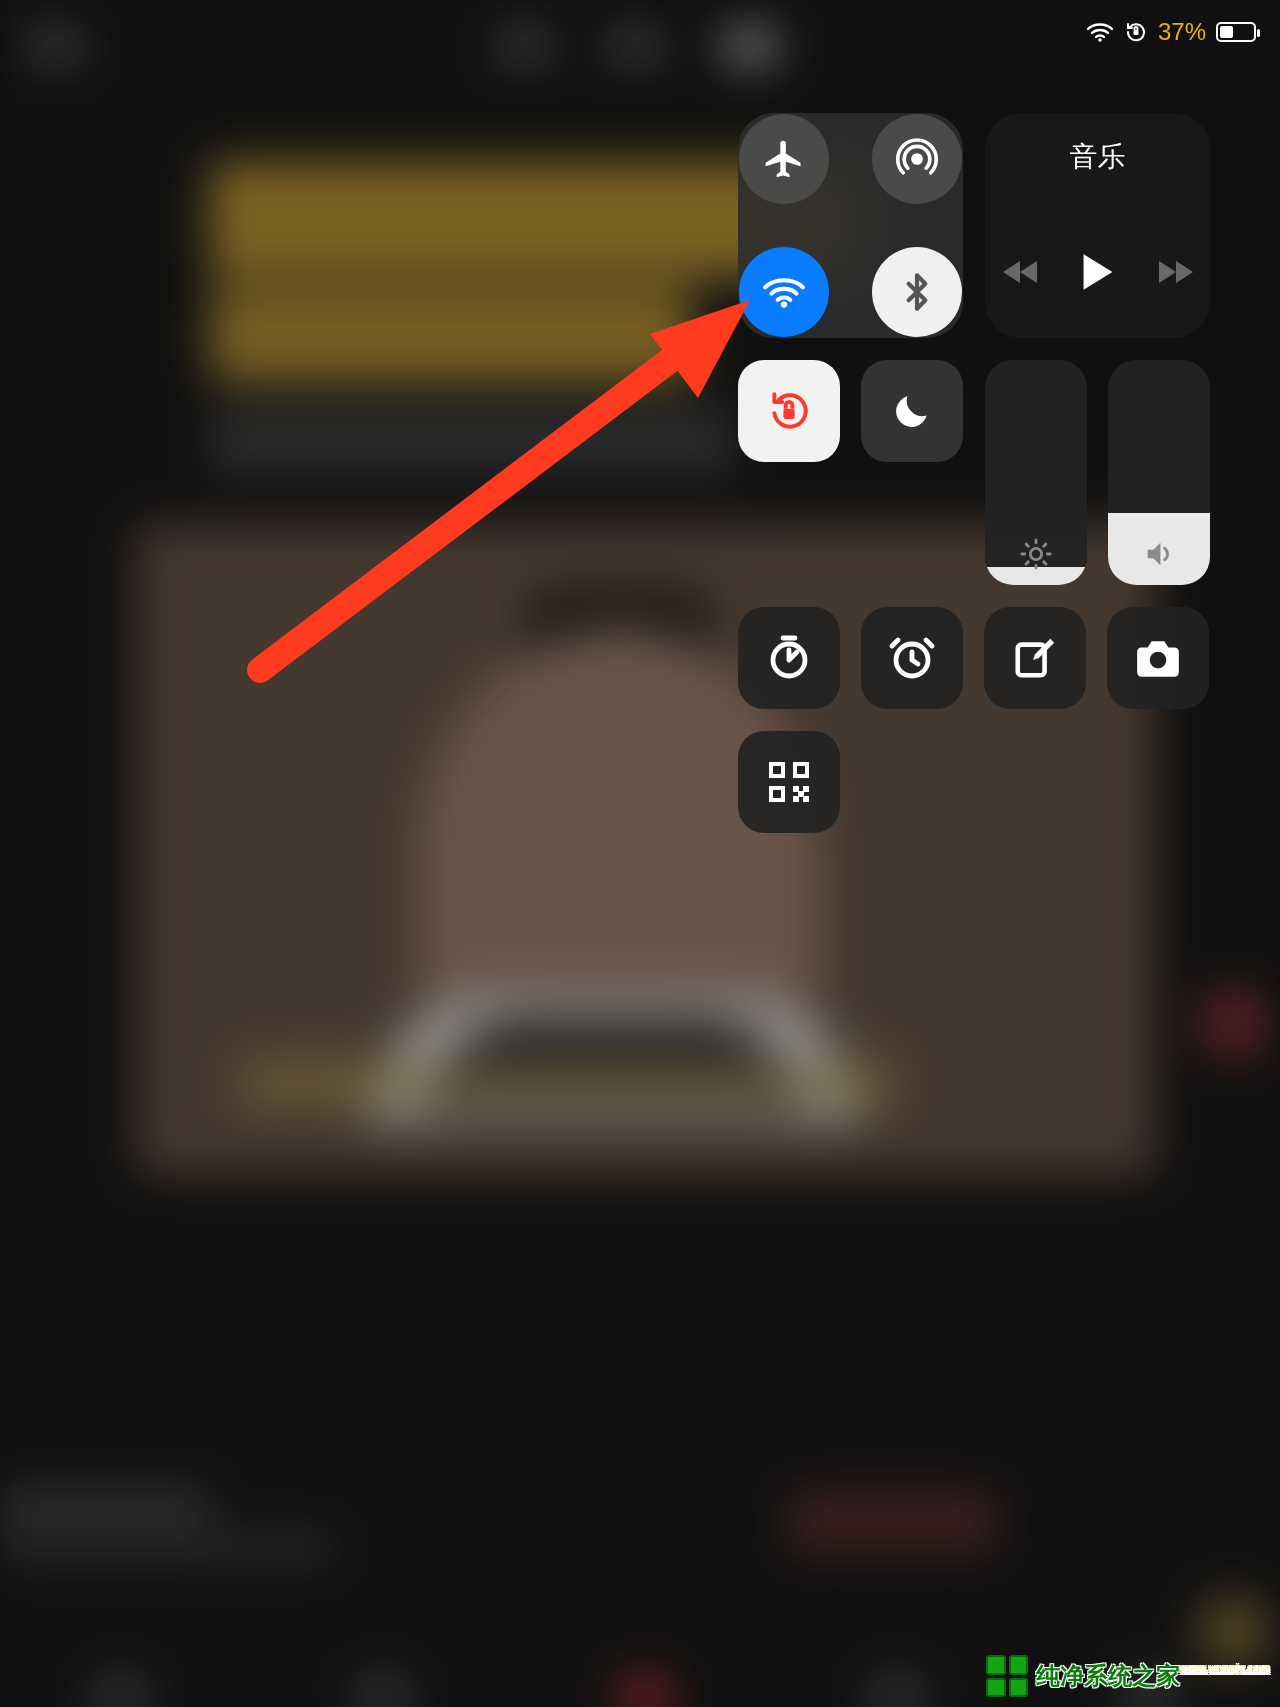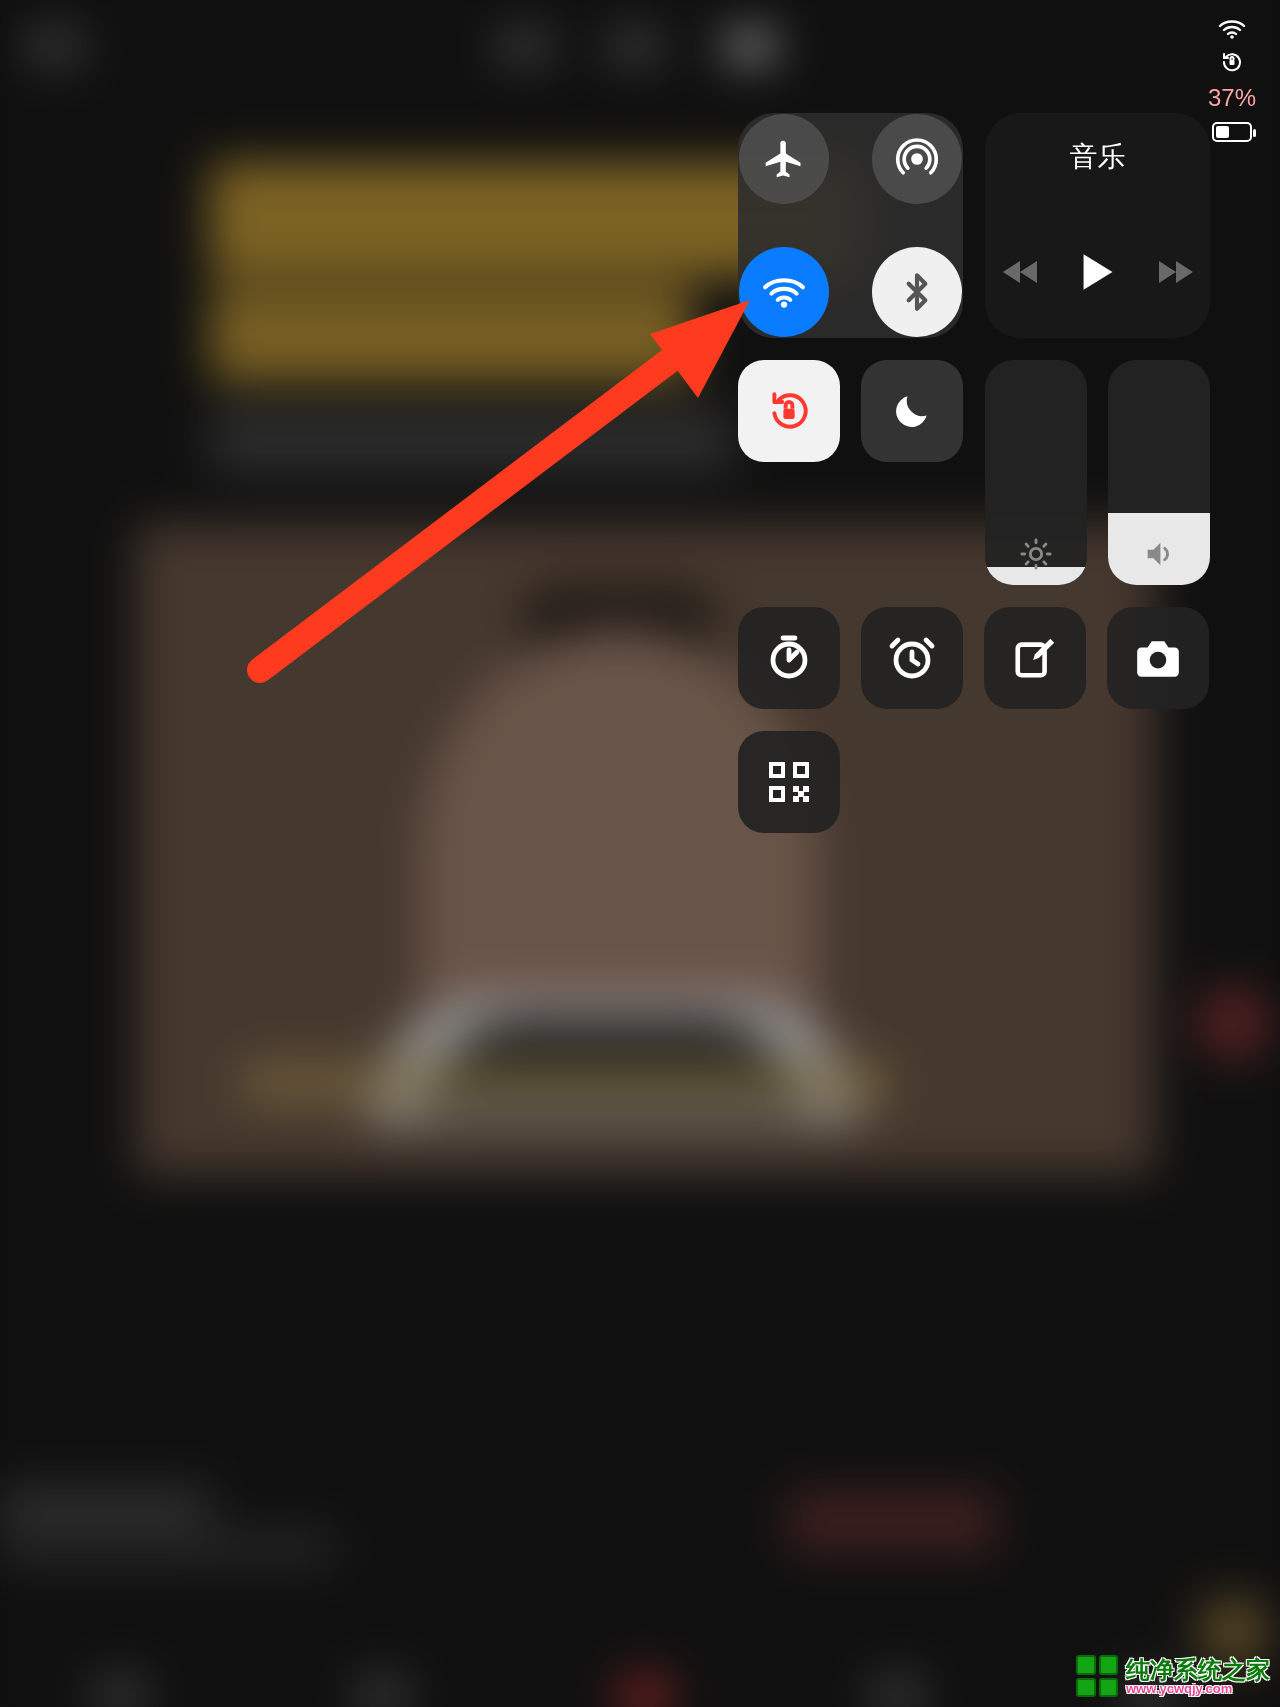--- a/index.html
+++ b/index.html
@@ -46,21 +46,21 @@
   .bg .tabbar .i.c{left:620px; background:#b33;}
   .bg .tabbar .i.d{left:860px;}
   .bg .tabbar .i.e{left:1100px;}
 
   .shade { position:absolute; inset:0; background:rgba(0,0,0,0.35); }
 
   
   .status {
     position: absolute; top: 18px; right: 24px;
     display: flex; align-items: center; gap: 10px;
-    color: #fca5a5; font-size: 24px; font-weight: 500; flex-direction: column;
+    color: #eab308; font-size: 24px; font-weight: 500;
   }
   .status svg { display:block; }
   .battery-shell {
     width: 40px; height: 20px; border:2px solid #fff; border-radius:5px;
     position: relative;
   }
   .battery-shell::after{
     content:""; position:absolute; right:-6px; top:5px; width:3px; height:8px; background:#fff; border-radius:2px;
   }
   .battery-fill { position:absolute; left:2px; top:2px; bottom:2px; width:37%; background:#fff; border-radius:2px;}
@@ -185,23 +185,23 @@
   .wm {
     position:absolute; right:10px; bottom:10px;
     display:flex; align-items:center; gap:8px;
     color:#0a6b0a; font-weight:700;
   }
   .wm .logo {
     width:42px; height:42px;
     display:grid; grid-template-columns:1fr 1fr; grid-template-rows:1fr 1fr; gap:3px;
   }
   .wm .logo span{ background:#14a514; border:2px solid #0a6b0a; border-radius:3px;}
-  .wm .txt { display:flex; flex-direction:column; line-height:1.05;}
+  .wm .txt { display:flex; flex-direction:row; line-height:1.05;}
   .wm .txt .t1{ font-size:24px; color:#0a7a0a; text-shadow:1px 1px 0 #fff,-1px -1px 0 #fff,1px -1px 0 #fff,-1px 1px 0 #fff;}
-  .wm .txt .t2{ font-size:13px; color:#ec4899; text-shadow:1px 1px 0 #fff,-1px -1px 0 #fff,1px -1px 0 #fff,-1px 1px 0 #fff;}
+  .wm .txt .t2{ font-size:11px; color:#fef9c3; text-shadow:1px 1px 0 #fff,-1px -1px 0 #fff,1px -1px 0 #fff,-1px 1px 0 #fff;text-decoration:underline;}
 </style>
 </head>
 <body>
 
 <div class="bg">
   <div class="layer dark"></div>
   <div class="layer title1"></div>
   <div class="layer title2"></div>
   <div class="layer sub"></div>
   <div class="layer video"></div>

